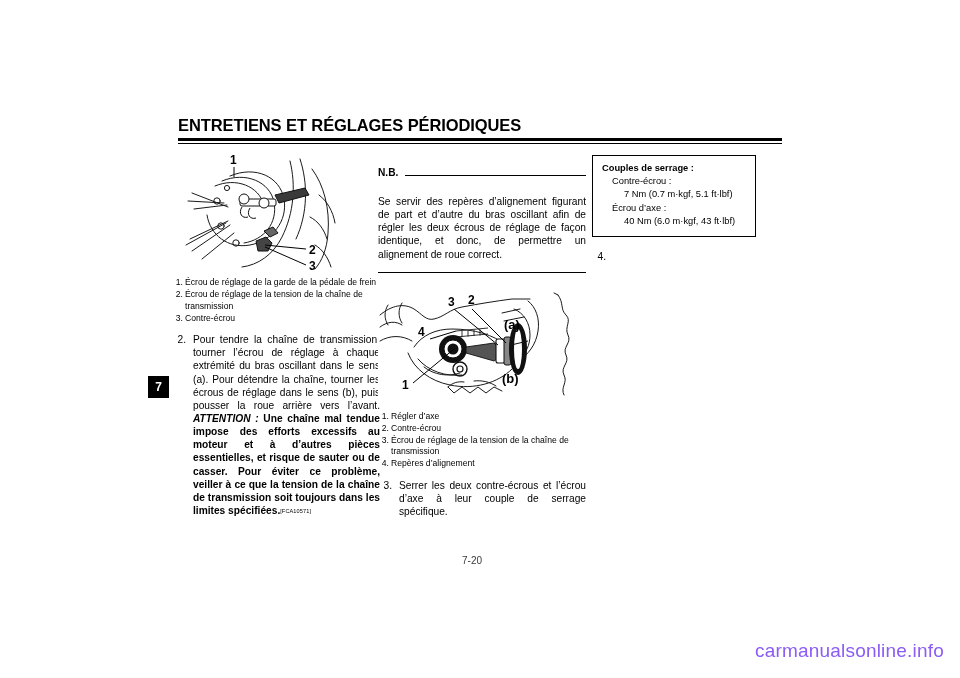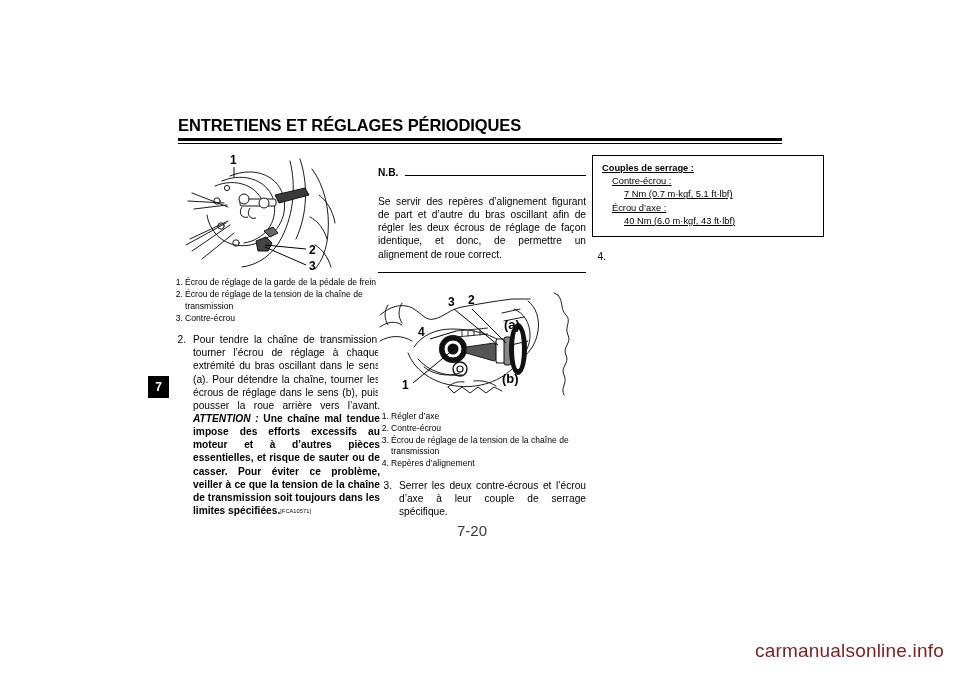--- a/index.html
+++ b/index.html
@@ -69,21 +69,21 @@
   }
 
   
   .col {
     position: absolute;
     width: 208px;
     top: 155px;
   }
   .col-1 { left: 172px; }
   .col-2 { left: 378px; }
-  .col-3 { left: 592px; width: 232px; text-decoration: underline; }
+  .col-3 { left: 592px; width: 164px; }
 
   
   .fig {
     position: relative;
     background: #fff;
   }
   .fig svg { display: block; }
 
   
   .caption-list {
@@ -179,34 +179,34 @@
     line-height: 1.42;
   }
   .spec-title { font-weight: bold; }
   .spec-l1 { padding-left: 10px; }
   .spec-l2 { padding-left: 22px; }
 
   
   .page-number {
     position: absolute;
     left: 0;
-    top: 522px;
+    top: 555px;
     width: 944px;
     text-align: center;
-    font-size: 15px;
+    font-size: 10px;
     color: #3a3a3a;
   }
   .watermark {
     position: absolute;
     left: 0;
     top: 640px;
     width: 944px;
     text-align: right;
     font-size: 19px;
-    color: #7f1d1d;
+    color: #8b5cf6;
     letter-spacing: 0.2px;
   }
 </style>
 </head>
 <body>
 
 <div class="page">
 
   <div class="header-title">ENTRETIENS ET RÉGLAGES PÉRIODIQUES</div>
   <div class="header-rule-thick"></div>

